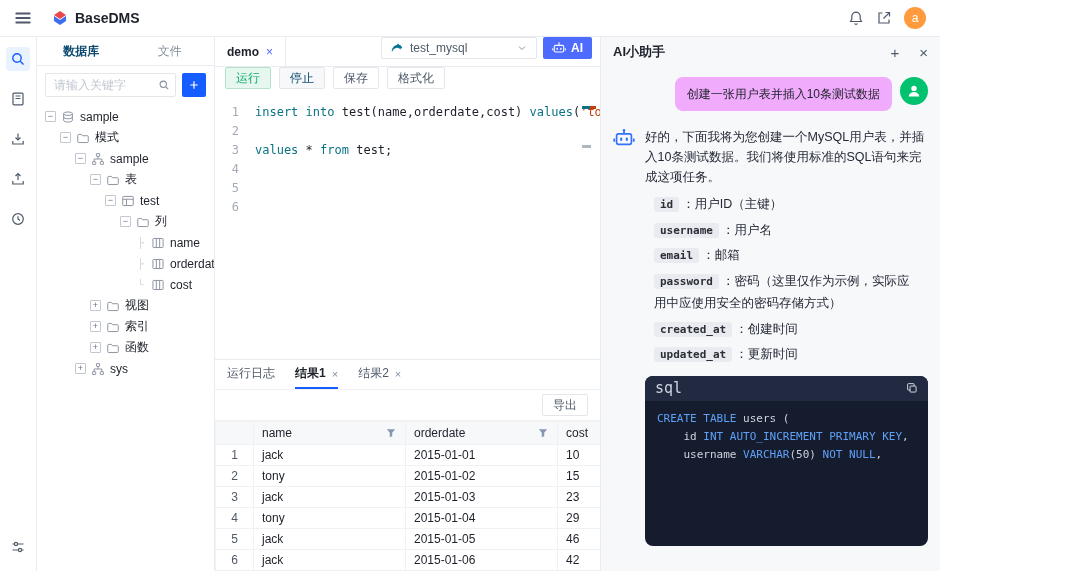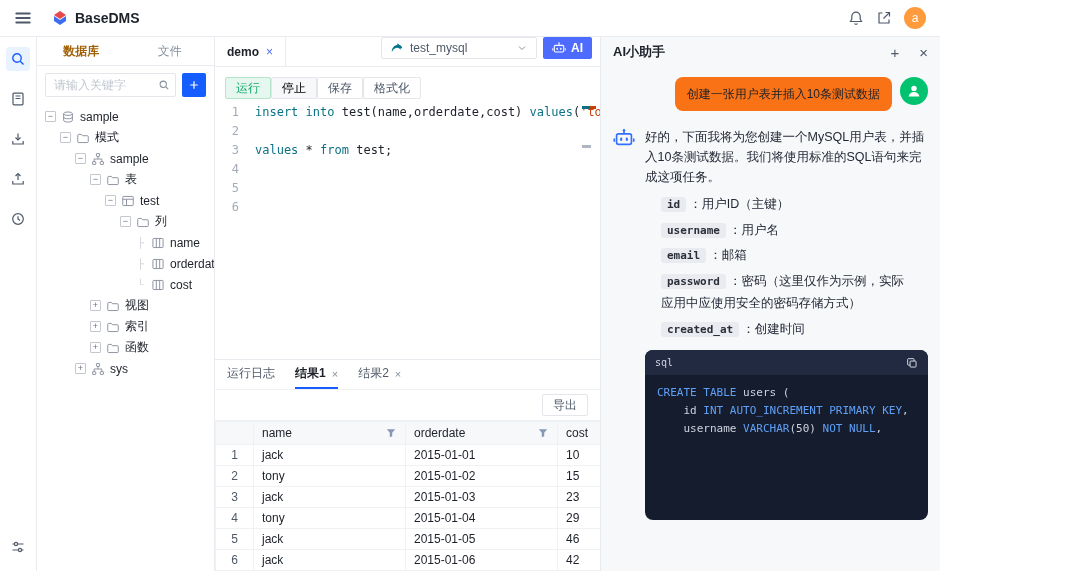--- a/index.html
+++ b/index.html
@@ -21,21 +21,21 @@
   
   .rail{width:37px;border-right:1px solid #e9ebf0;display:flex;flex-direction:column;align-items:center;padding:10px 0 12px;gap:16px;background:#fff}
   .rail-btn{width:24px;height:24px;border-radius:4px;display:grid;place-items:center;color:#4e5969;cursor:pointer}
   .rail-btn.active{background:#e8f3ff;color:#165dff}
   .rail-bottom{margin-top:auto}
 
   
   .explorer{width:178px;border-right:1px solid #e9ebf0;display:flex;flex-direction:column;background:#fff}
   .etabs{display:flex;height:29px;border-bottom:1px solid #e9ebf0;flex:none}
   .etab{flex:1;display:grid;place-items:center;color:#86909c;cursor:pointer}
-  .etab.active{color:#a16207;font-weight:700}
+  .etab.active{color:#0c4a6e;font-weight:700}
   .esearch{display:flex;gap:6px;padding:7px 8px;flex:none}
   .search-wrap{position:relative;flex:1}
   .search-wrap input{width:100%;height:24px;border:1px solid #e5e6eb;border-radius:2px;padding:0 22px 0 8px;font-size:12px;outline:none;color:#1d2129;font-family:inherit}
   .search-wrap input::placeholder{color:#c2c7d0}
   .s-ico{position:absolute;right:6px;top:6px;color:#86909c}
   .add-btn{width:24px;height:24px;border:none;border-radius:2px;background:#165dff;color:#fff;display:grid;place-items:center;cursor:pointer}
   .tree{flex:1;overflow:hidden;padding-top:2px}
   .trow{height:21px;display:flex;align-items:center;gap:5px;padding-left:calc(8px + var(--lv)*15px);cursor:pointer;white-space:nowrap}
   .exp{width:11px;height:11px;flex:none;border:1px solid #c2c7d0;border-radius:1px;background:#fff;color:#6b7280;font-size:9px;line-height:1;display:inline-flex;align-items:center;justify-content:center}
   .conn{width:11px;flex:none;color:#c9cdd4;font-size:10px;text-align:center}
@@ -46,24 +46,24 @@
   .workarea{flex:1;min-width:0;display:flex;flex-direction:column;background:#fff}
   .tabbar{height:30px;border-bottom:1px solid #e9ebf0;display:flex;align-items:flex-start;flex:none}
   .doc-tab{height:100%;display:flex;align-items:center;gap:7px;padding:0 12px;border-right:1px solid #e9ebf0;cursor:pointer}
   .tab-title{font-weight:700}
   .tab-close{color:#4d6bfe;font-size:12px;cursor:pointer}
   .conn-select{height:22px;border:1px solid #e5e6eb;border-radius:2px;display:flex;align-items:center;gap:6px;padding:0 8px;width:156px;color:#4e5969;cursor:pointer}
   .conn-label{flex:1;overflow:hidden}
   .chev{color:#86909c}
   .mysql-ic{color:#00758f}
   .ai-btn{height:22px;background:#4d6bfe;color:#fff;border:none;border-radius:2px;display:flex;align-items:center;gap:5px;padding:0 9px;margin:0 8px 0 6px;font-size:12px;font-weight:700;cursor:pointer;font-family:inherit}
-  .toolbar{height:32px;display:flex;align-items:flex-end;gap:0;padding:0 10px;flex:none}
+  .toolbar{height:32px;display:flex;align-items:flex-start;gap:8px;padding:0 10px;flex:none}
   .tbtn{height:22px;padding:0 10px;border:1px solid #e5e6eb;border-radius:2px;background:#fff;color:#4e5969;font-size:12px;display:inline-flex;align-items:center;cursor:pointer;font-family:inherit}
   .tbtn.run{background:#e6f7ef;border-color:#b5e3cb;color:#0fa968}
-  .tbtn.stop{background:#f7f8fa;color:#000000;cursor:default}
+  .tbtn.stop{background:#f7f8fa;color:#0c4a6e;cursor:default}
 
   
   .editor{flex:1;display:flex;overflow:hidden;font-family:"DejaVu Sans Mono","Liberation Mono",monospace;font-size:12px;line-height:19px;position:relative}
   .gutter{width:34px;flex:none;text-align:right;padding:4px 10px 0 0;color:#a4abb8}
   .gutter .ln{height:19px}
   .codearea{flex:1;position:relative;padding:4px 18px 0 6px;min-width:0}
   .cline{height:19px;white-space:pre}
   .tok-kw{color:#0b7285}
   .tok-str{color:#c2410c}
   .tok-pl{color:#1d2129}
@@ -88,31 +88,31 @@
   .thwrap{display:flex;align-items:center;justify-content:space-between}
   .fico{color:#8796b5;cursor:pointer}
 
   
   .assistant{width:340px;flex:none;border-left:1px solid #e9ebf0;background:#f7f8fa;display:flex;flex-direction:column;position:relative}
   .ahead{height:30px;flex:none;display:flex;align-items:center;gap:20px;padding:0 12px}
   .atitle{font-weight:700;font-size:13px}
   .ah-ico{color:#4e5969;font-size:15px;cursor:pointer;line-height:1}
   .acontent{flex:1;overflow:hidden;padding:6px 12px 0;position:relative}
   .user-row{display:flex;justify-content:flex-end;align-items:flex-start;gap:8px;margin:4px 0 14px}
-  .bubble{background:#f97316;border-radius:8px;padding:8px 12px;max-width:250px;line-height:1.5}
+  .bubble{background:#f0abfc;border-radius:8px;padding:8px 12px;max-width:250px;line-height:1.5}
   .uavatar{width:28px;height:28px;flex:none;border-radius:50%;background:#00c26f;color:#fff;display:grid;place-items:center}
   .ai-row{display:flex;align-items:flex-start;gap:10px}
   .robot-blue{color:#3370ff;margin-top:2px;flex:none}
   .acol{flex:1;min-width:0;font-size:12.5px;line-height:1.6;color:#242936}
   .apara{margin:2px 0 6px}
   .aheading{font-size:14px;font-weight:700;margin:8px 0 4px}
-  .fline{margin:3px 16px;line-height:1.8}
+  .fline{margin:3px 9px;line-height:1.8}
   .badge{font-family:"DejaVu Sans Mono","Liberation Mono",monospace;font-size:11px;background:#e9ebf0;border-radius:3px;padding:1px 6px;color:#2b2f38;margin-right:3px;font-weight:700}
   .codeblock{margin-top:10px;border-radius:8px;overflow:hidden;background:#151c2e;min-height:170px}
-  .chead{height:25px;background:#212a41;display:flex;align-items:center;justify-content:space-between;padding:0 10px;color:#cdd3e0;font-size:10px;font-family:"DejaVu Sans Mono",monospace}
+  .chead{height:25px;background:#212a41;display:flex;align-items:center;justify-content:space-between;padding:0 10px;color:#cdd3e0;font-size:15px;font-family:"DejaVu Sans Mono",monospace}
   .copy-ic{color:#e6e9f2;cursor:pointer}
   .cbody{padding:9px 12px;font-family:"DejaVu Sans Mono","Liberation Mono",monospace;font-size:11px;line-height:18px}
   .ccline{height:18px;white-space:pre}
   .cbody .tok-kw{color:#5ea0f6}
   .cbody .tok-pl{color:#ced3de}
   .input-card{position:absolute;left:8px;right:8px;bottom:8px;height:86px;background:#fff;border:1px solid #e5e6eb;border-radius:8px;padding:10px;z-index:5}
   .chat-input{width:100%;height:42px;border:none;outline:none;resize:none;font-size:12px;font-family:inherit;color:#1d2129;background:transparent}
   .chat-input::placeholder{color:#bfc4cc}
   .send-btn{position:absolute;right:10px;bottom:10px;width:26px;height:26px;border:none;border-radius:50%;background:#d6dae1;color:#fff;display:grid;place-items:center;cursor:pointer}
 </style>
@@ -576,20 +576,21 @@
           <svg class="i22 robot-blue">
               <use href="#sym-robot"></use>
             </svg>
           <div class="acol">
             <p class="apara">好的，下面我将为您创建一个MySQL用户表，并插入10条测试数据。我们将使用标准的SQL语句来完成这项任务。</p>
             <div class="fline"><code class="badge">id</code><span>：用户ID（主键）</span></div>
             <div class="fline"><code class="badge">username</code><span>：用户名</span></div>
             <div class="fline"><code class="badge">email</code><span>：邮箱</span></div>
             <div class="fline"><code class="badge">password</code><span>：密码（这里仅作为示例，实际应用中应使用安全的密码存储方式）</span></div>
             <div class="fline"><code class="badge">created_at</code><span>：创建时间</span></div>
+            <div class="fline"><code class="badge">updated_at</code><span>：更新时间</span></div>
             <div class="codeblock">
               <div class="chead">
                 <span class="clang">sql</span>
                 <svg class="i12 copy-ic">
                     <use href="#sym-copy"></use>
                   </svg>
               </div>
               <div class="cbody">
                 <div class="ccline"><span class="tok-kw">CREATE TABLE</span><span class="tok-pl"> users (</span></div>
                 <div class="ccline"><span class="tok-pl">    id </span><span class="tok-kw">INT AUTO_INCREMENT PRIMARY KEY</span><span class="tok-pl">,</span></div>

